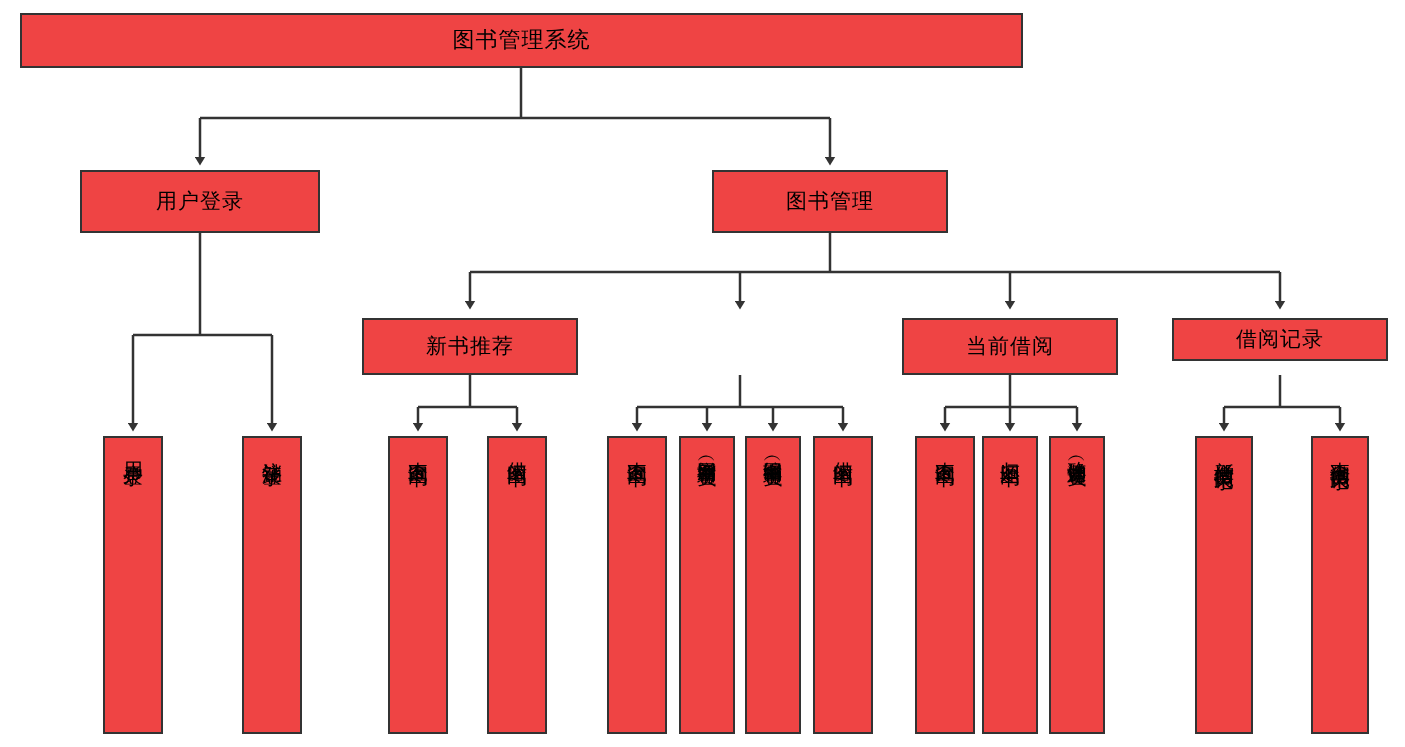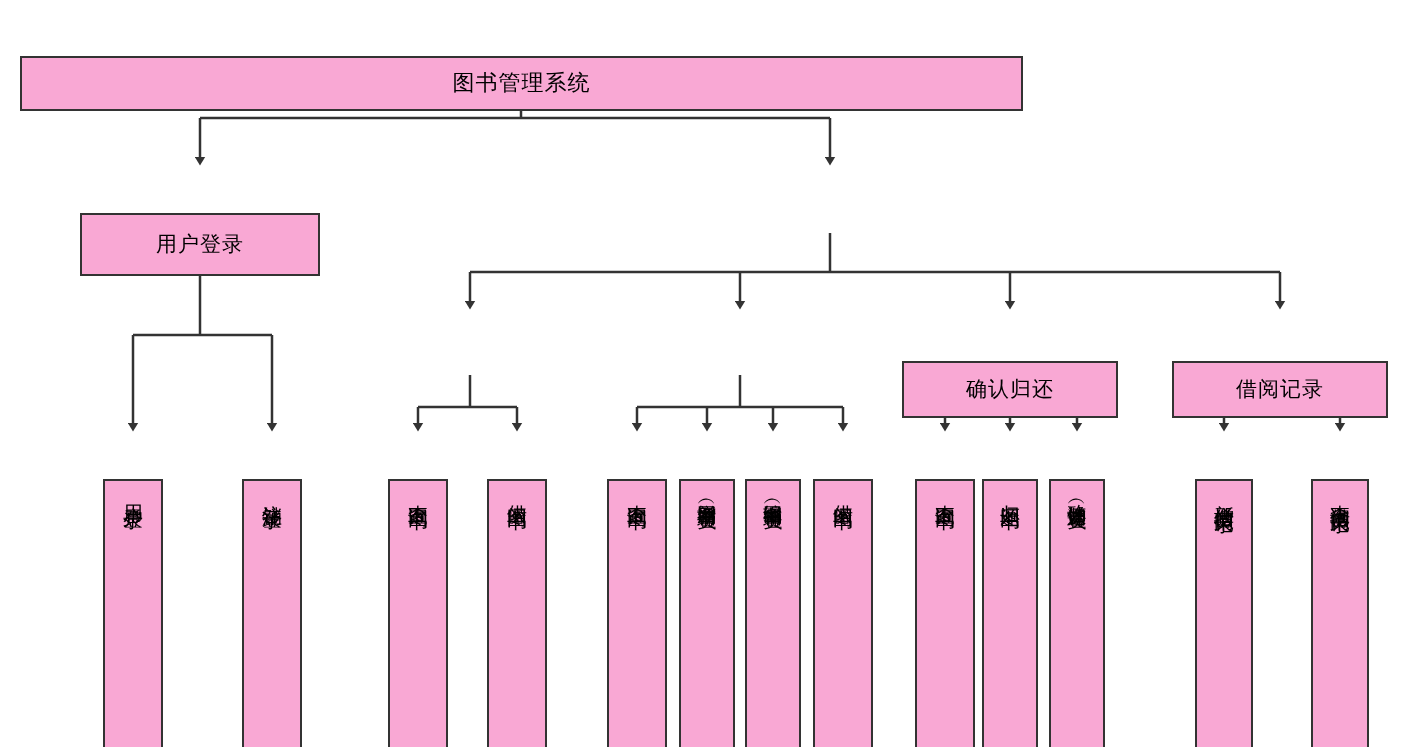--- a/index.html
+++ b/index.html
@@ -21,27 +21,26 @@
     position: absolute;
     left: 0;
     top: 0;
     width: 1405px;
     height: 747px;
     pointer-events: none;
   }
   .node {
     position: absolute;
     box-sizing: border-box;
-    background: #f9a8d4;
+    background: #ef4444;
     border: 2px solid #333333;
     display: flex;
     align-items: center;
     justify-content: center;
     color: #000000;
-    margin-top: 43px;
   }
   .node.horiz {
     font-size: 21px;
     letter-spacing: 1px;
     line-height: 1.2;
   }
   .node.root {
     font-size: 22px;
   }
   .node.vert {
@@ -128,25 +127,31 @@
     </g>
   </svg>
 
   <div class="node horiz root" style="left:20px; top:13px; width:1003px; height:55px;">
     <span>图书管理系统</span>
   </div>
 
   <div class="node horiz" style="left:80px; top:170px; width:240px; height:63px;">
     <span>用户登录</span>
   </div>
+  <div class="node horiz" style="left:712px; top:170px; width:236px; height:63px;">
+    <span>图书管理</span>
+  </div>
 
+  <div class="node horiz" style="left:362px; top:318px; width:216px; height:57px;">
+    <span>新书推荐</span>
+  </div>
   <div class="node horiz" style="left:902px; top:318px; width:216px; height:57px;">
-    <span>确认归还</span>
+    <span>当前借阅</span>
   </div>
-  <div class="node horiz" style="left:1172px; top:318px; width:216px; height:57px;">
+  <div class="node horiz" style="left:1172px; top:318px; width:216px; height:43px;">
     <span>借阅记录</span>
   </div>
 
   <div class="node vert" style="left:103px; top:436px; width:60px; height:298px;">
     <span class="vlabel">用户登录</span>
   </div>
   <div class="node vert" style="left:242px; top:436px; width:60px; height:298px;">
     <span class="vlabel">注销登录</span>
   </div>
 

